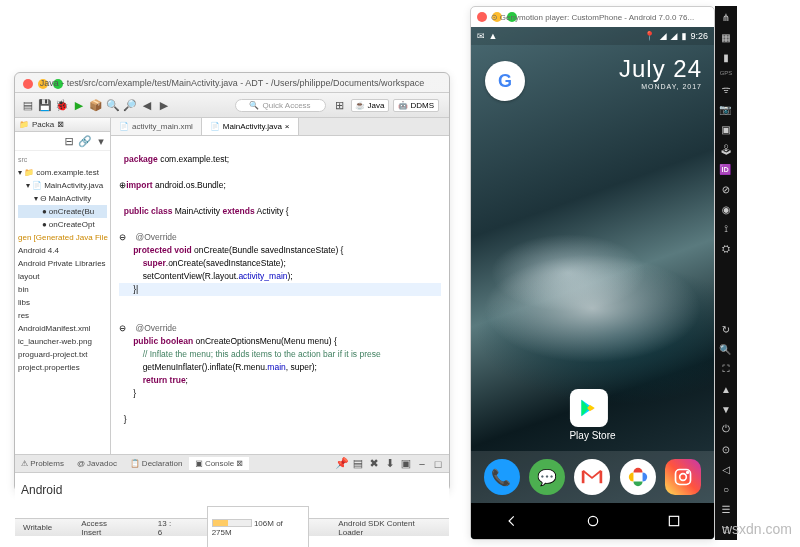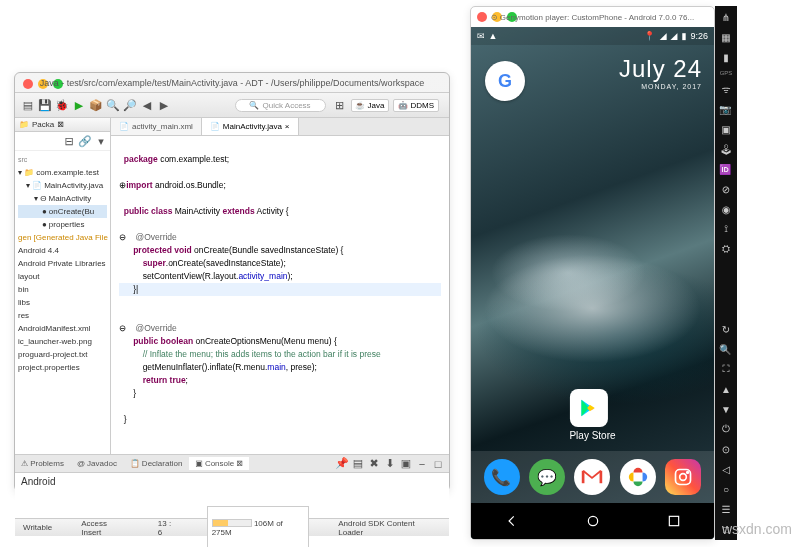--- a/index.html
+++ b/index.html
@@ -27,21 +27,21 @@
 .ed-tab{padding:2px 8px;font-size:8px;background:#f5f5f5;border-right:1px solid #ccc;display:flex;align-items:center;gap:3px;color:#555}
 .ed-tab.active{background:#fff;color:#000}
 .code{flex:1;font-family:Monaco,Menlo,monospace;font-size:8.5px;line-height:13px;padding:4px 8px;color:#000;white-space:pre;position:relative}
 .kw{color:#7f0055;font-weight:bold}.cm{color:#3f7f5f}.ann{color:#646464}.fld{color:#0000c0}
 .hl{background:#e8f2fe;display:block;width:100%}
 .bottom{height:64px;border-top:1px solid #ccc;background:#fff;display:flex;flex-direction:column}
 .bt-tabs{display:flex;background:#e8e8e8;border-bottom:1px solid #ccc;height:18px;align-items:center;font-size:8px;gap:1px}
 .bt-tab{padding:2px 6px;display:flex;align-items:center;gap:2px;color:#555}
 .bt-tab.active{background:#fff}
 .bt-tools{margin-left:auto;display:flex;gap:2px;padding-right:4px}
-.console{padding:3px 6px;font-size:10px;color:#333}
+.console{padding:10px 6px;font-size:12px;color:#333}
 .status{height:18px;border-top:1px solid #ccc;background:linear-gradient(#f5f5f5,#e5e5e5);display:flex;align-items:center;font-size:8px;color:#444;padding:0 8px;gap:29px}
 .mem{background:#fff;border:1px solid #ccc;padding:12px 4px;font-size:8px}
 .mem-bar{display:inline-block;width:40px;height:8px;background:linear-gradient(90deg,#fc6 40%,#eee 40%);vertical-align:middle;border:1px solid #ccc}
 
 .emu{position:absolute;left:470px;top:6px;width:267px;height:534px;display:flex}
 .emu-win{flex:1;border:1px solid #ccc;border-radius:5px;background:#fff;display:flex;flex-direction:column;overflow:hidden;box-shadow:0 2px 8px rgba(0,0,0,.1)}
 .emu-title{height:20px;display:flex;align-items:center;position:relative}
 .emu-title .mac-dots{padding:4px 6px}
 .emu-title-txt{position:absolute;left:0;right:0;text-align:center;font-size:8px;color:#666}
 .phone{flex:1;position:relative;background:linear-gradient(180deg,#2b4a5a 0%,#1a3038 40%,#0d1f26 100%);overflow:hidden}
@@ -115,21 +115,21 @@
         <span class="tb-ico">⊟</span>
         <span class="tb-ico">🔗</span>
         <span class="tb-ico">▾</span>
       </div>
       <div class="tree">
         <div class="tree-item" style="color:#888;font-size:7px">src</div>
         <div class="tree-item">▾ 📁 <span>com.example.test</span></div>
         <div class="tree-item ind1">▾ 📄 <span>MainActivity.java</span></div>
         <div class="tree-item ind2">▾ Θ <span>MainActivity</span></div>
         <div class="tree-item ind3 sel">● <span>onCreate(Bu</span></div>
-        <div class="tree-item ind3">● <span>properties</span></div>
+        <div class="tree-item ind3">● <span>onCreateOpt</span></div>
         <div class="tree-item" style="color:#c80">
             <span>gen [Generated Java File</span>
           </div>
         <div class="tree-item">
             <span>Android 4.4</span>
           </div>
         <div class="tree-item">
             <span>Android Private Libraries</span>
           </div>
         <div class="tree-item">
@@ -173,21 +173,21 @@
 <span> </span>
 <span>⊖    <span class="ann">@Override</span></span>
 <span>      <span class="kw">protected void</span><span> onCreate(Bundle savedInstanceState) {</span></span>
 <span>          <span class="kw">super</span><span>.onCreate(savedInstanceState);</span></span>
 <span>          <span>setContentView(R.layout.</span><span class="fld">activity_main</span><span>);</span></span>
 <span class="hl">      <span>}</span>|</span>
 <span> </span>
 <span>⊖    <span class="ann">@Override</span></span>
 <span>      <span class="kw">public boolean</span><span> onCreateOptionsMenu(Menu menu) {</span></span>
 <span>          <span class="cm">// Inflate the menu; this adds items to the action bar if it is prese</span></span>
-<span>          <span>getMenuInflater().inflate(R.menu.</span><span class="fld">main</span><span>, prese);</span></span>
+<span>          <span>getMenuInflater().inflate(R.menu.</span><span class="fld">main</span><span>, super);</span></span>
 <span>          <span class="kw">return</span><span class="kw"> true</span><span>;</span></span>
 <span>      <span>}</span></span>
 <span> </span>
 <span>  <span>}</span></span>
       </div>
     </div>
   </div>
 
   <div class="bottom">
     <div class="bt-tabs">

